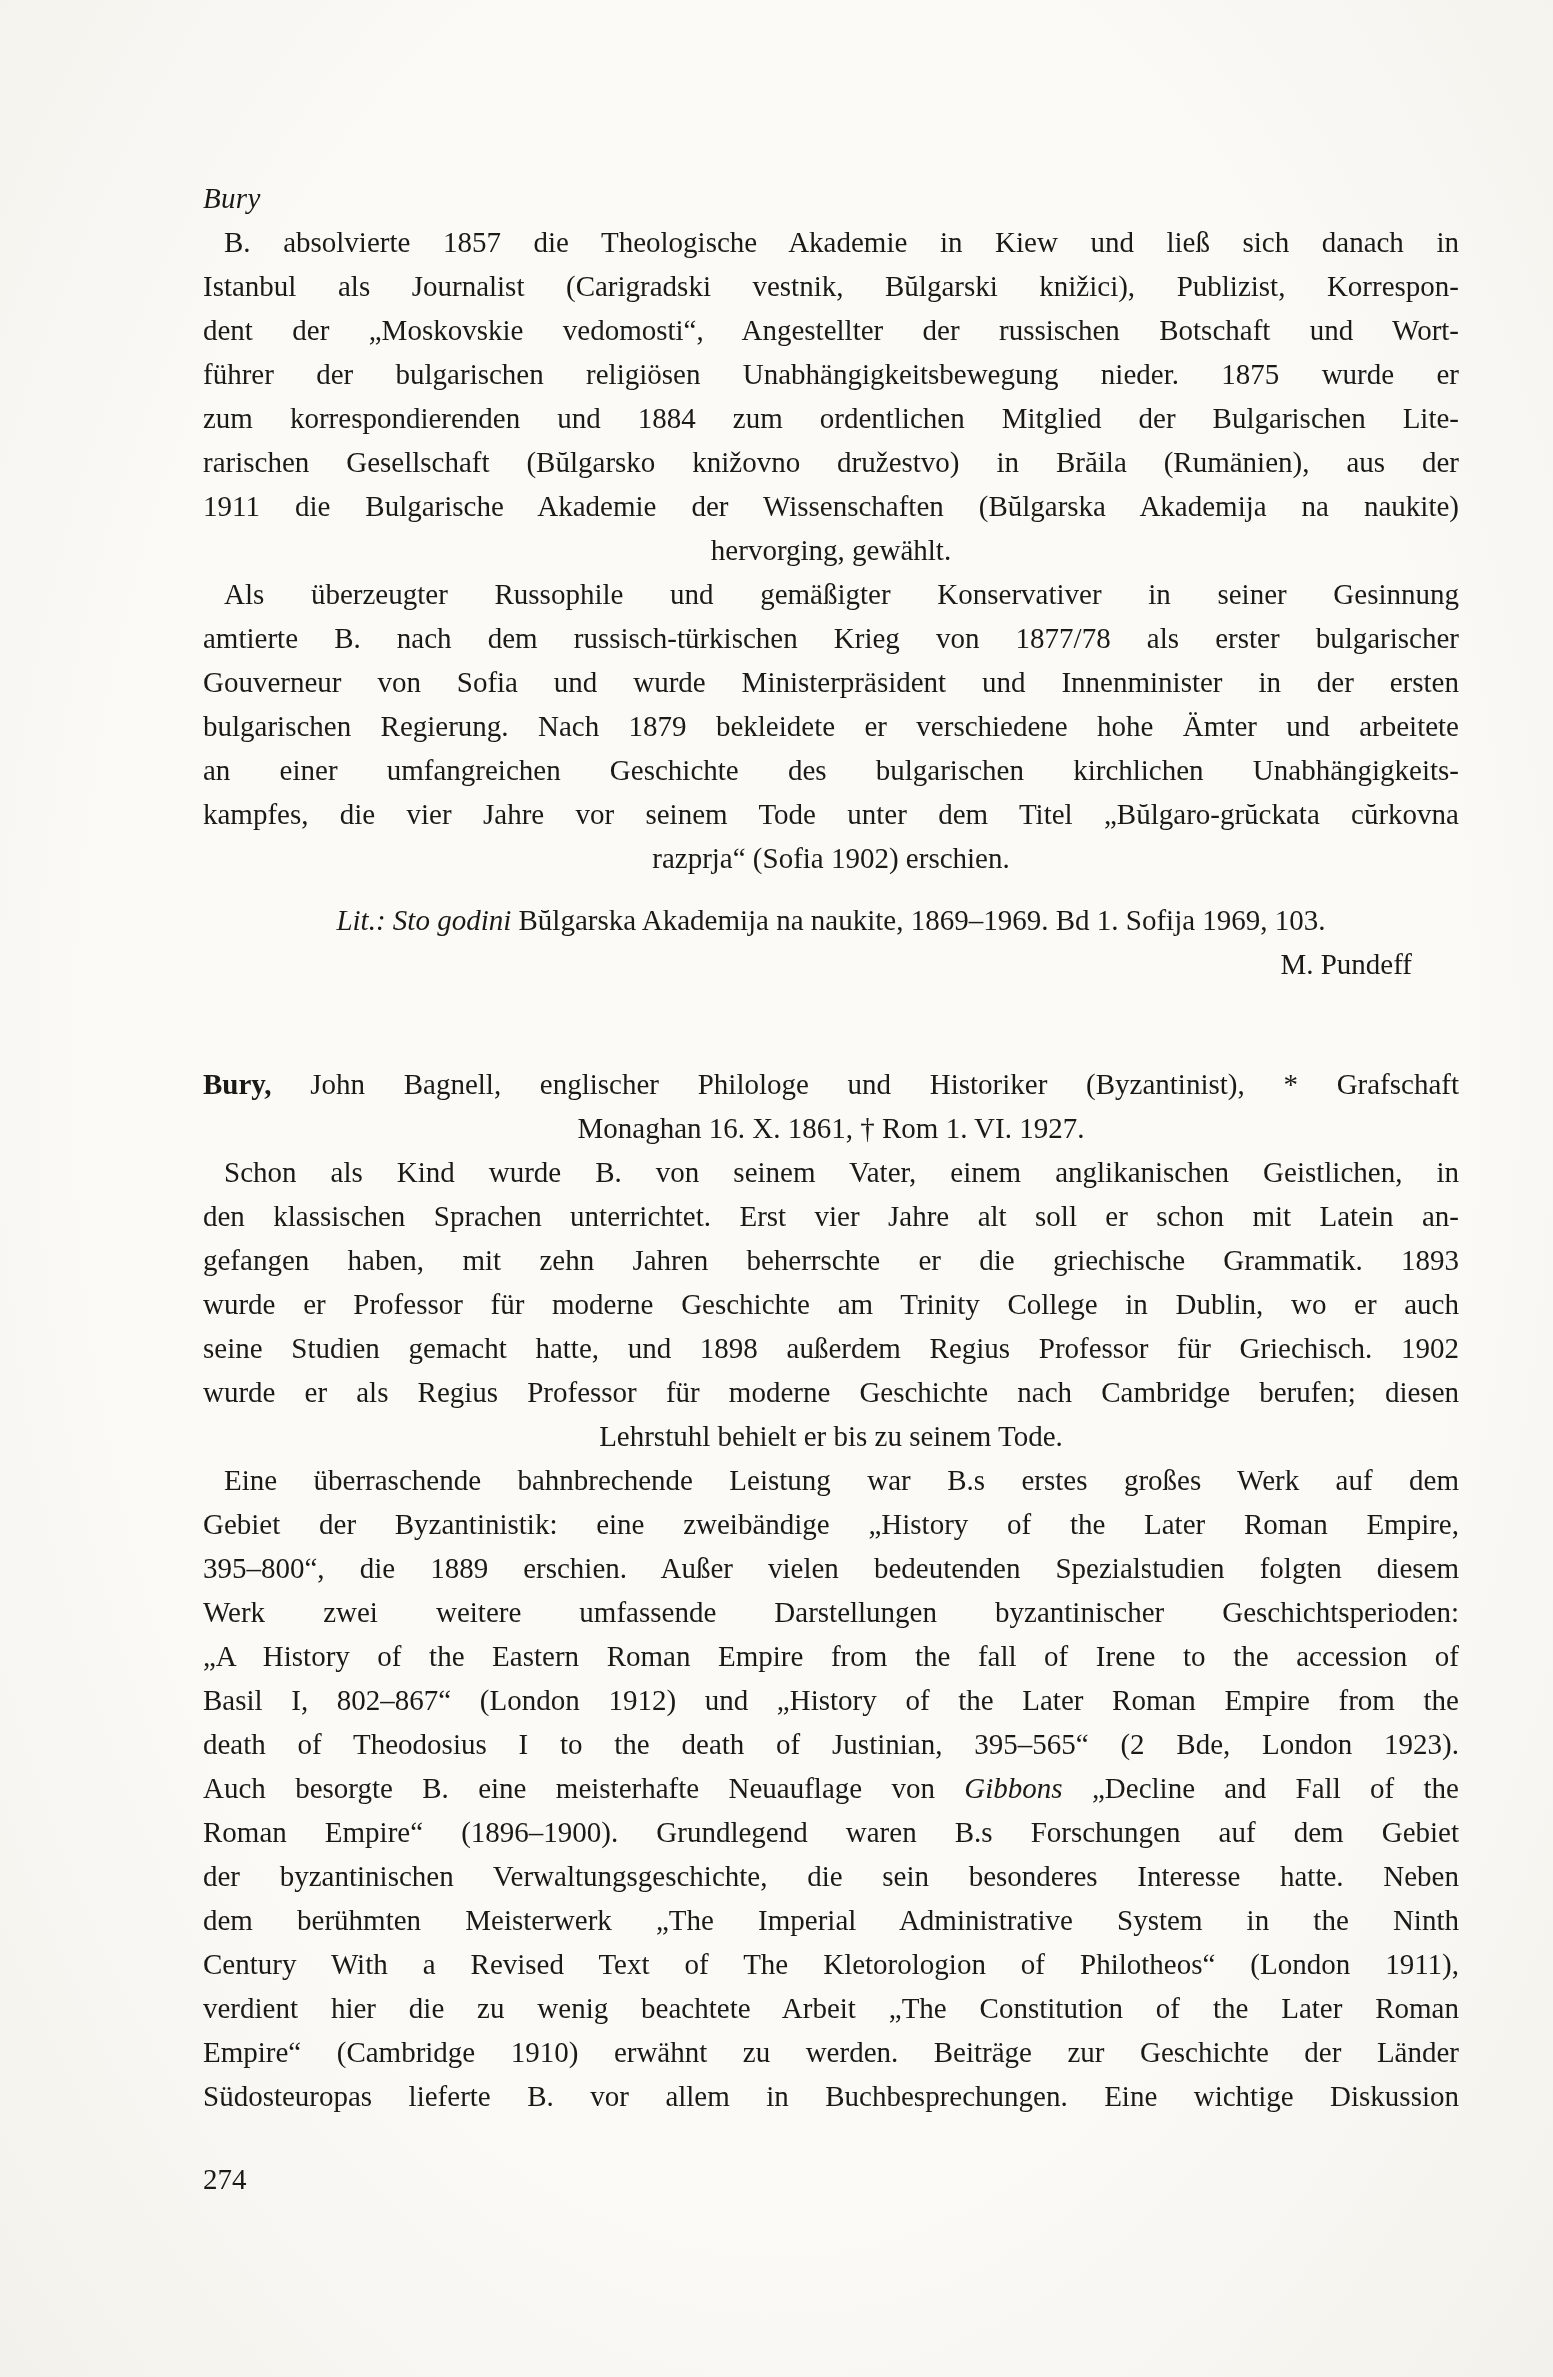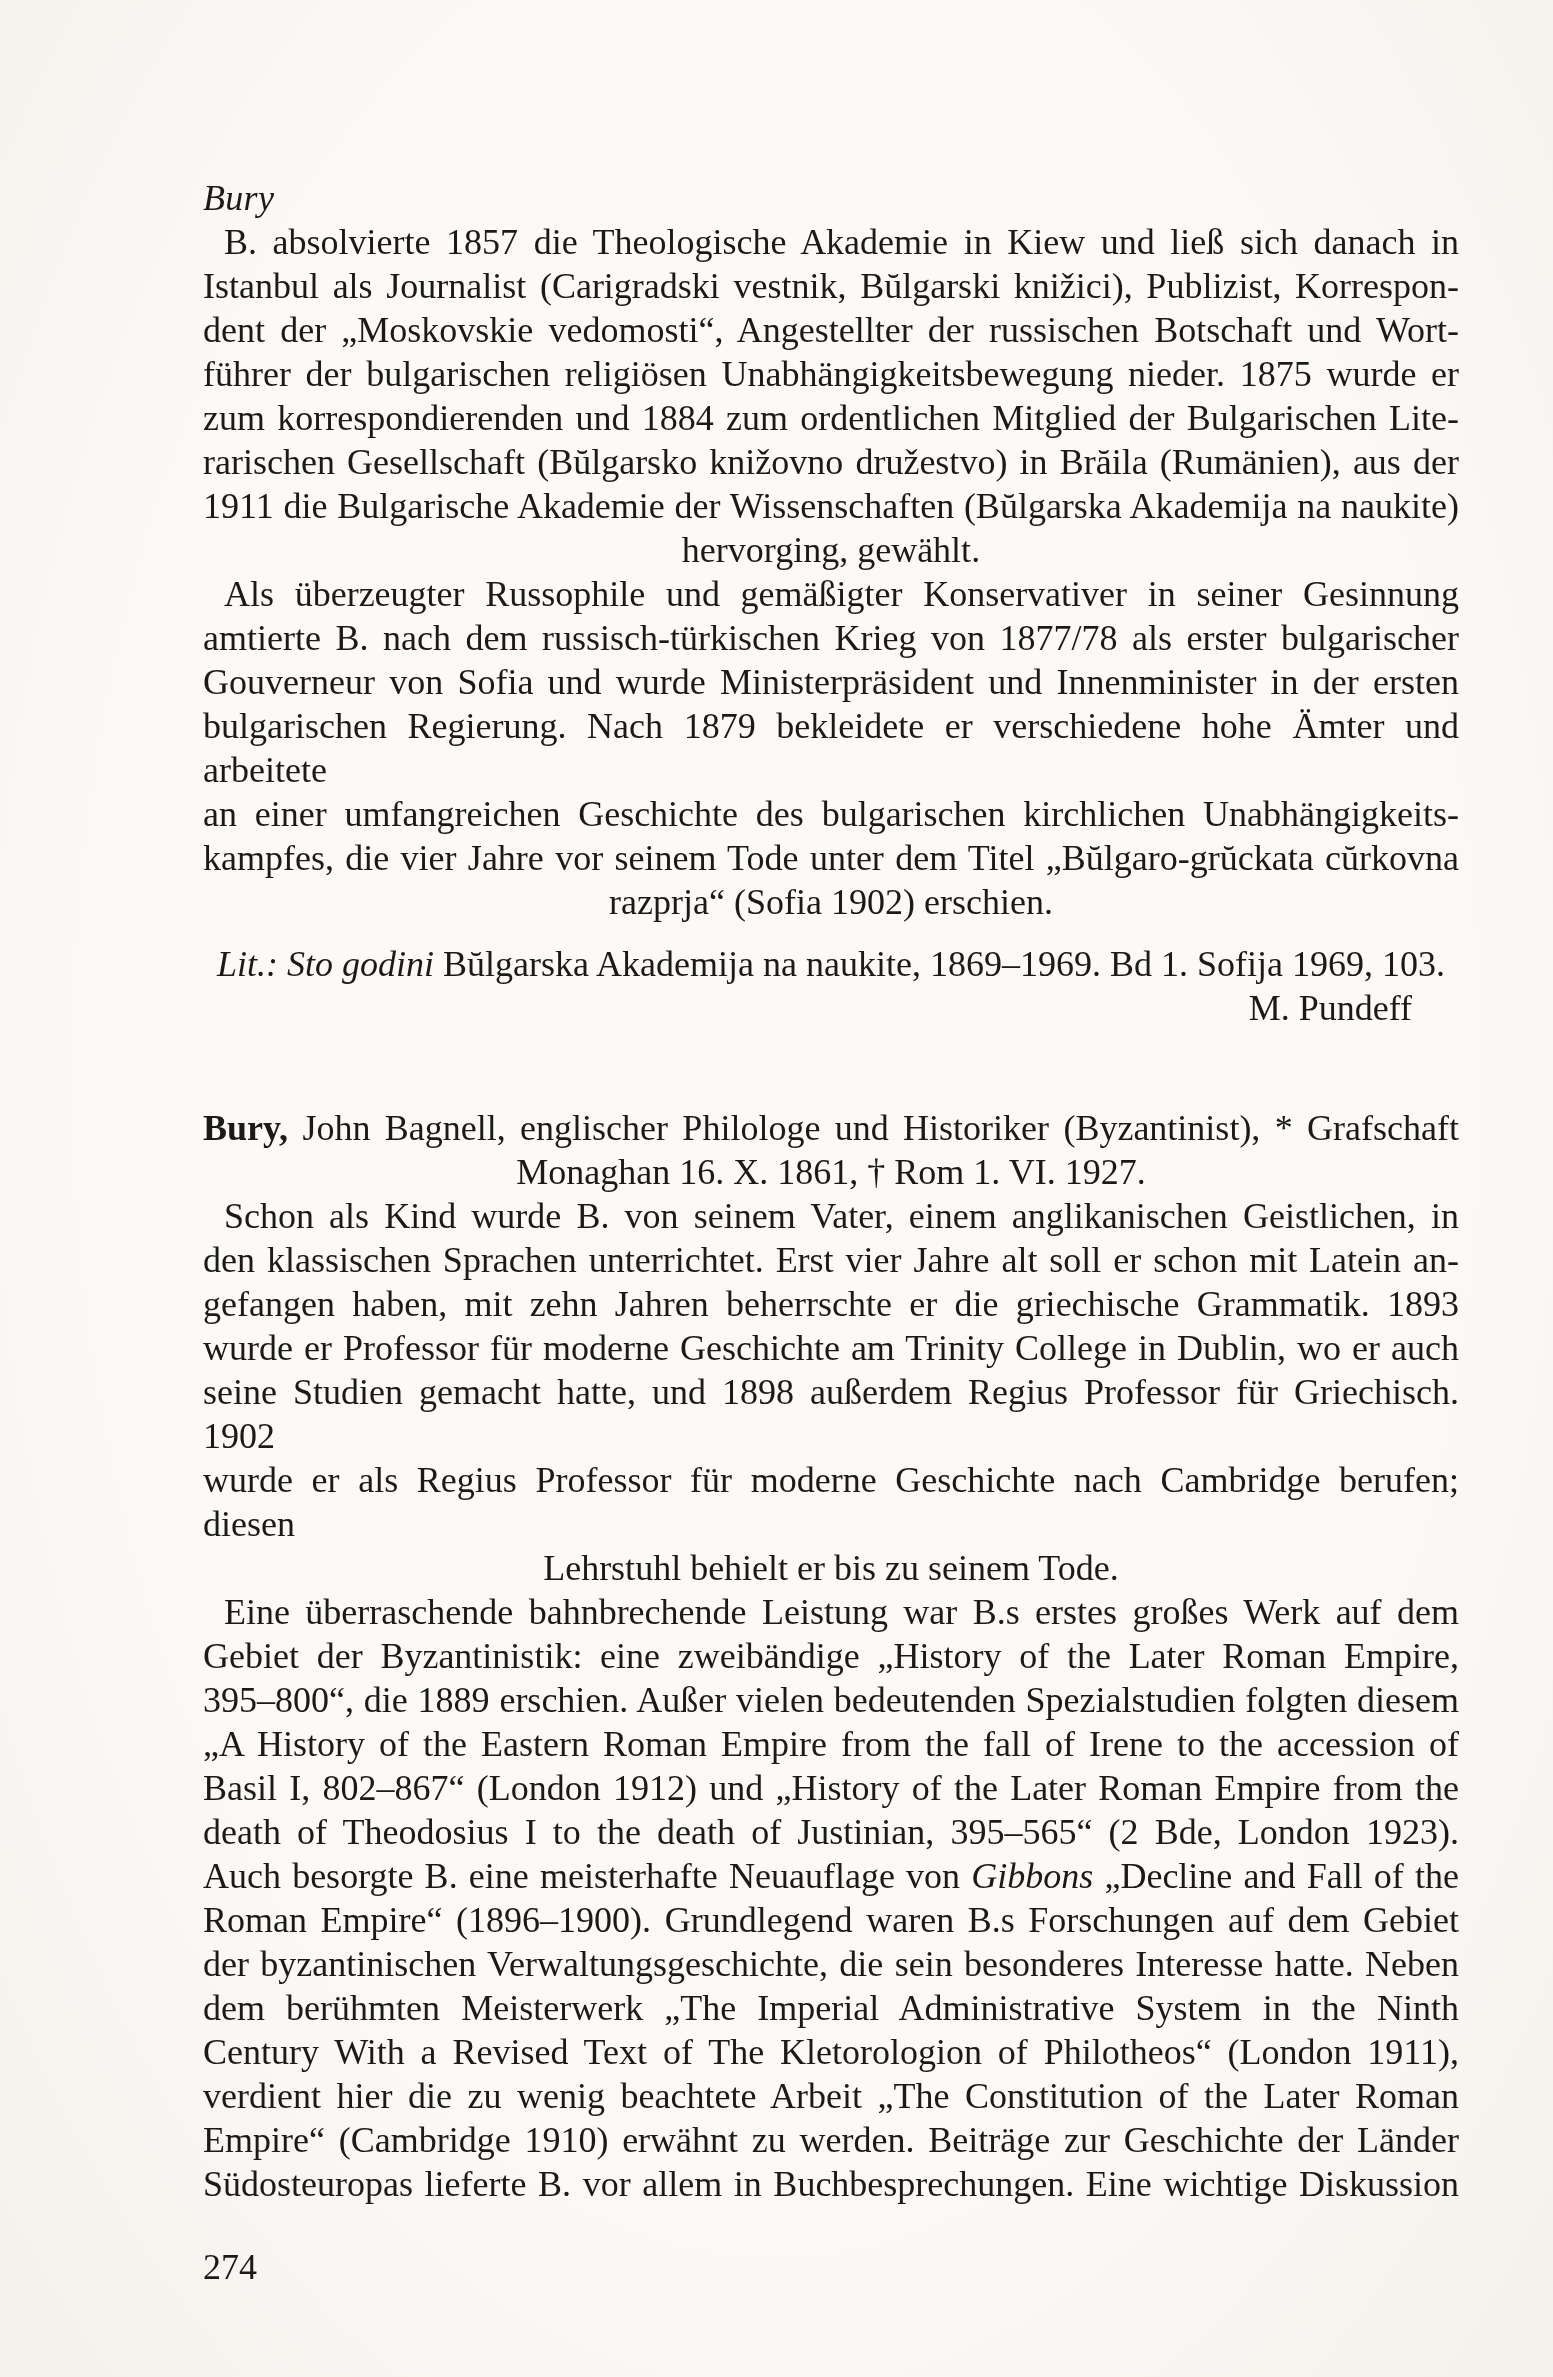--- a/index.html
+++ b/index.html
@@ -11,21 +11,21 @@
     padding: 0;
     background: var(--paper);
   }
   .page {
     position: relative;
     width: 1553px;
     height: 2377px;
     background: radial-gradient(ellipse at 50% 45%, #fbfaf7 60%, #f3f1eb 100%);
     color: var(--ink);
     font-family: "Liberation Serif", "DejaVu Serif", serif;
-    font-size: 36px;
+    font-size: 29px;
     line-height: 44px;
     overflow: hidden;
   }
   .content {
     position: absolute;
     left: 203px;
     top: 0;
     width: 1256px;
   }
   .running-header {
@@ -97,20 +97,21 @@
           <div class="line just"><span>gefangen haben, mit zehn Jahren beherrschte er die griechische Grammatik. 1893</span></div>
           <div class="line just"><span>wurde er Professor für moderne Geschichte am Trinity College in Dublin, wo er auch</span></div>
           <div class="line just"><span>seine Studien gemacht hatte, und 1898 außerdem Regius Professor für Griechisch. 1902</span></div>
           <div class="line just"><span>wurde er als Regius Professor für moderne Geschichte nach Cambridge berufen; diesen</span></div>
           <div class="line"><span>Lehrstuhl behielt er bis zu seinem Tode.</span></div>
         </div>
         <div class="block paragraph">
           <div class="line just indent"><span>Eine überraschende bahnbrechende Leistung war B.s erstes großes Werk auf dem</span></div>
           <div class="line just"><span>Gebiet der Byzantinistik: eine zweibändige „History of the Later Roman Empire,</span></div>
           <div class="line just"><span>395–800“, die 1889 erschien. Außer vielen bedeutenden Spezialstudien folgten diesem</span></div>
+          <div class="line just"><span>Werk zwei weitere umfassende Darstellungen byzantinischer Geschichtsperioden:</span></div>
           <div class="line just"><span>„A History of the Eastern Roman Empire from the fall of Irene to the accession of</span></div>
           <div class="line just"><span>Basil I, 802–867“ (London 1912) und „History of the Later Roman Empire from the</span></div>
           <div class="line just"><span>death of Theodosius I to the death of Justinian, 395–565“ (2 Bde, London 1923).</span></div>
           <div class="line just"><span>Auch besorgte B. eine meisterhafte Neuauflage von </span><span class="italic">Gibbons</span><span> „Decline and Fall of the</span></div>
           <div class="line just"><span>Roman Empire“ (1896–1900). Grundlegend waren B.s Forschungen auf dem Gebiet</span></div>
           <div class="line just"><span>der byzantinischen Verwaltungsgeschichte, die sein besonderes Interesse hatte. Neben</span></div>
           <div class="line just"><span>dem berühmten Meisterwerk „The Imperial Administrative System in the Ninth</span></div>
           <div class="line just"><span>Century With a Revised Text of The Kletorologion of Philotheos“ (London 1911),</span></div>
           <div class="line just"><span>verdient hier die zu wenig beachtete Arbeit „The Constitution of the Later Roman</span></div>
           <div class="line just"><span>Empire“ (Cambridge 1910) erwähnt zu werden. Beiträge zur Geschichte der Länder</span></div>

